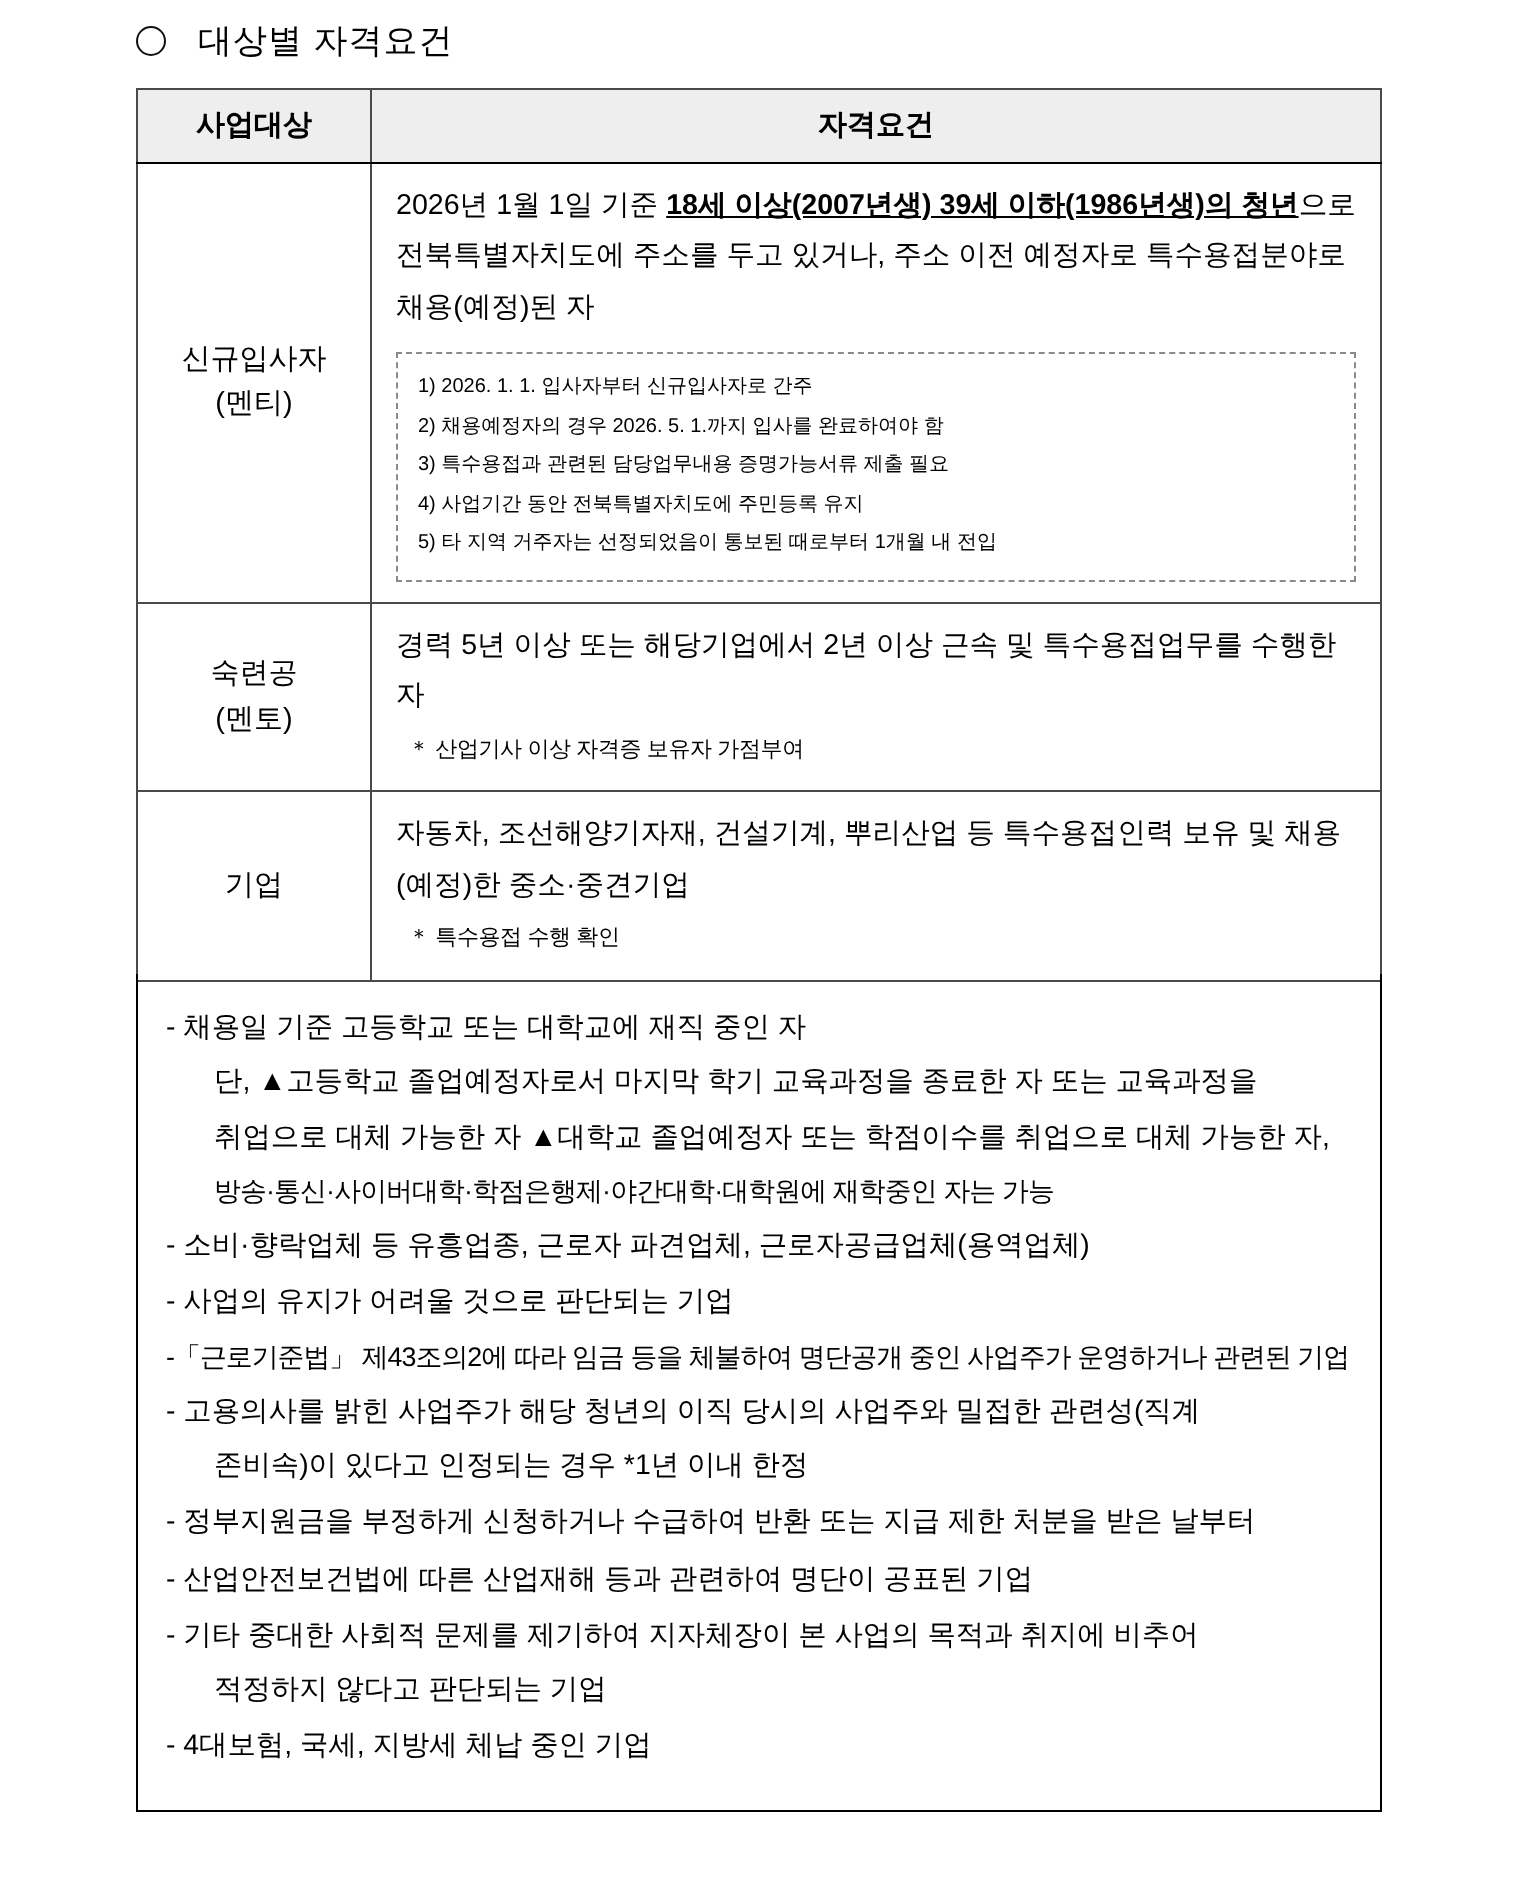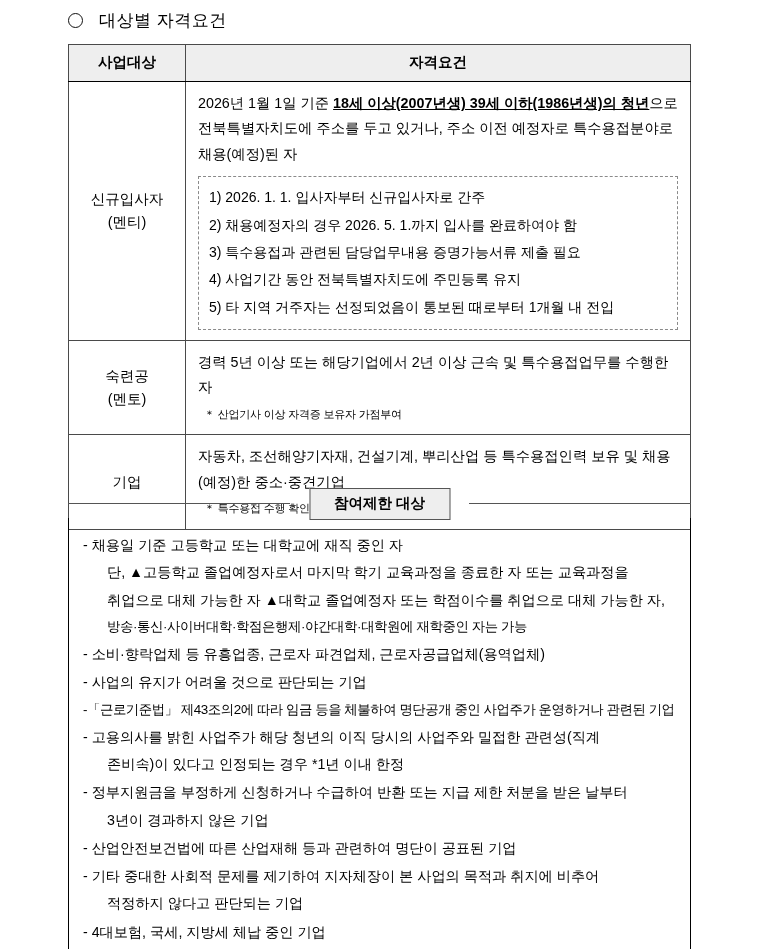--- a/index.html
+++ b/index.html
@@ -79,21 +79,21 @@
     border: 1.3px dashed #8a8a8a;
     margin-top: 9px;
     padding: 7px 10px 8px 10px;
   }
   .subnote-box ol {
     margin: 0;
     padding: 0;
     list-style: none;
   }
   .subnote-box li {
-    font-size: 14px;
+    font-size: 10px;
     line-height: 1.95;
     padding-left: 20px;
     text-indent: -20px;
   }
   .footnote {
     font-size: 11px;
     margin-top: 4px;
     padding-left: 6px;
     letter-spacing: -0.2px;
   }
@@ -220,25 +220,20 @@
       </td>
       <td class="cell-body">
         <p>자동차, 조선해양기자재, 건설기계, 뿌리산업 등 특수용접인력 보유 및 채용(예정)한 중소·중견기업</p>
         <div class="footnote">＊ 특수용접 수행 확인</div>
       </td>
     </tr>
   </tbody>
 </table>
 
 <div class="restrict-wrap">
-  <div class="restrict-title-row">
-    <span class="rule left"></span>
-    <span class="rule right"></span>
-    <span class="restrict-badge">참여제한 대상</span>
-  </div>
   <div class="restrict-body">
     <ul>
       <li>
         <span>- 채용일 기준 고등학교 또는 대학교에 재직 중인 자</span>
         <span class="sub">단, ▲고등학교 졸업예정자로서 마지막 학기 교육과정을 종료한 자 또는 교육과정을</span>
         <span class="sub">취업으로 대체 가능한 자 ▲대학교 졸업예정자 또는 학점이수를 취업으로 대체 가능한 자,</span>
         <span class="sub tight">방송·통신·사이버대학·학점은행제·야간대학·대학원에 재학중인 자는 가능</span>
       </li>
       <li>
         <span>- 소비·향락업체 등 유흥업종, 근로자 파견업체, 근로자공급업체(용역업체)</span>
@@ -248,21 +243,20 @@
       </li>
       <li class="tight-line">
         <span>-「근로기준법」 제43조의2에 따라 임금 등을 체불하여 명단공개 중인 사업주가 운영하거나 관련된 기업</span>
       </li>
       <li>
         <span>- 고용의사를 밝힌 사업주가 해당 청년의 이직 당시의 사업주와 밀접한 관련성(직계</span>
         <span class="sub">존비속)이 있다고 인정되는 경우 *1년 이내 한정</span>
       </li>
       <li>
         <span>- 정부지원금을 부정하게 신청하거나 수급하여 반환 또는 지급 제한 처분을 받은 날부터</span>
-        <span class="sub">3년이 경과하지 않은 기업</span>
       </li>
       <li>
         <span>- 산업안전보건법에 따른 산업재해 등과 관련하여 명단이 공표된 기업</span>
       </li>
       <li>
         <span>- 기타 중대한 사회적 문제를 제기하여 지자체장이 본 사업의 목적과 취지에 비추어</span>
         <span class="sub">적정하지 않다고 판단되는 기업</span>
       </li>
       <li>
         <span>- 4대보험, 국세, 지방세 체납 중인 기업</span>

